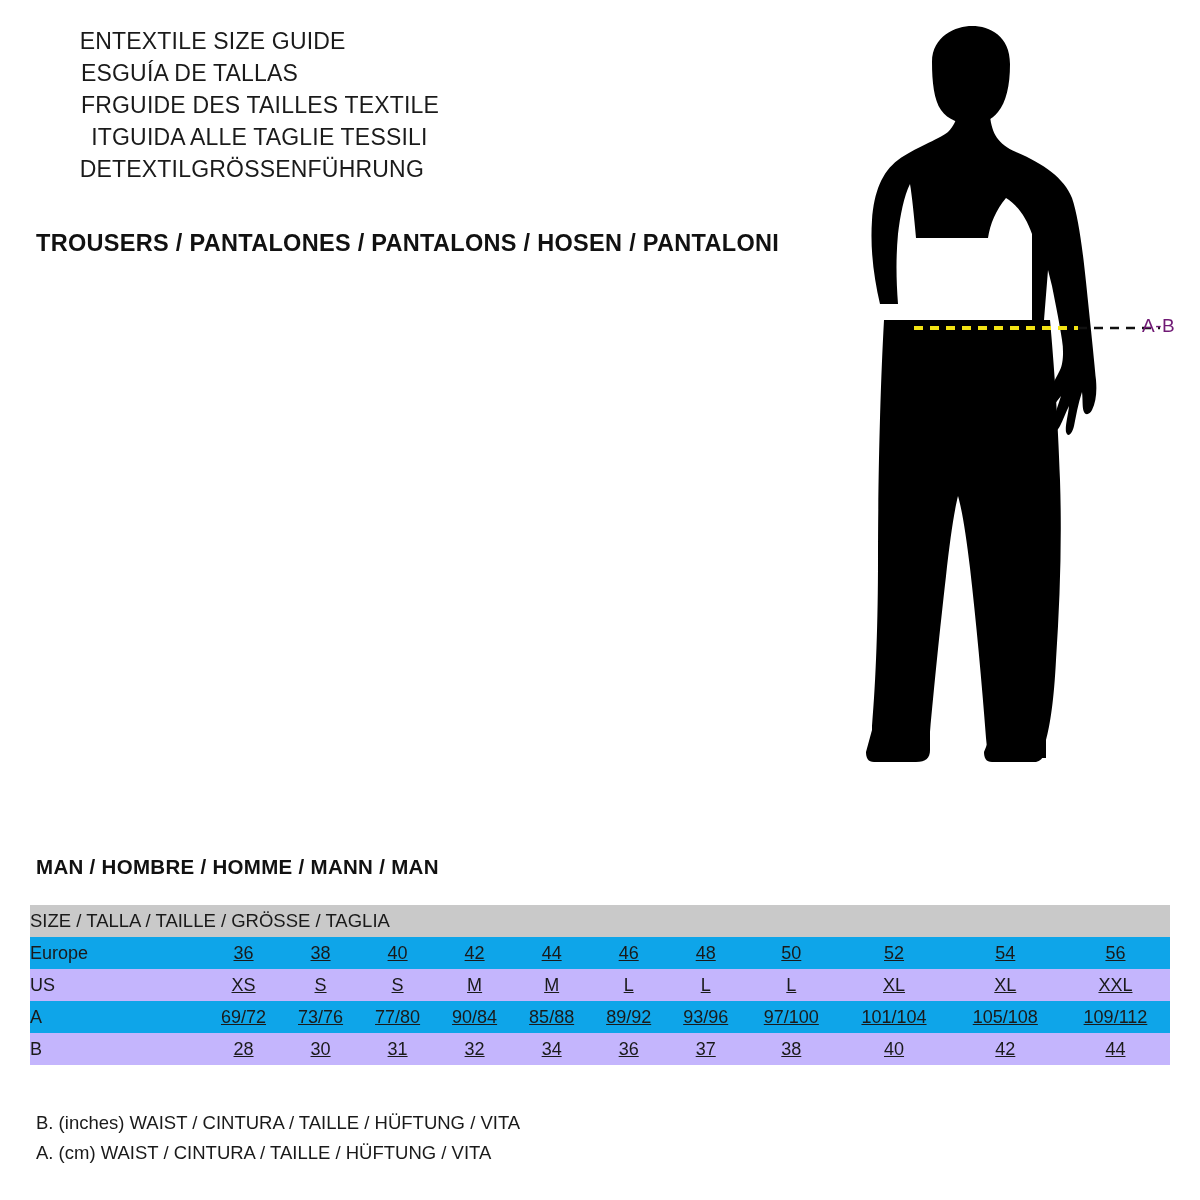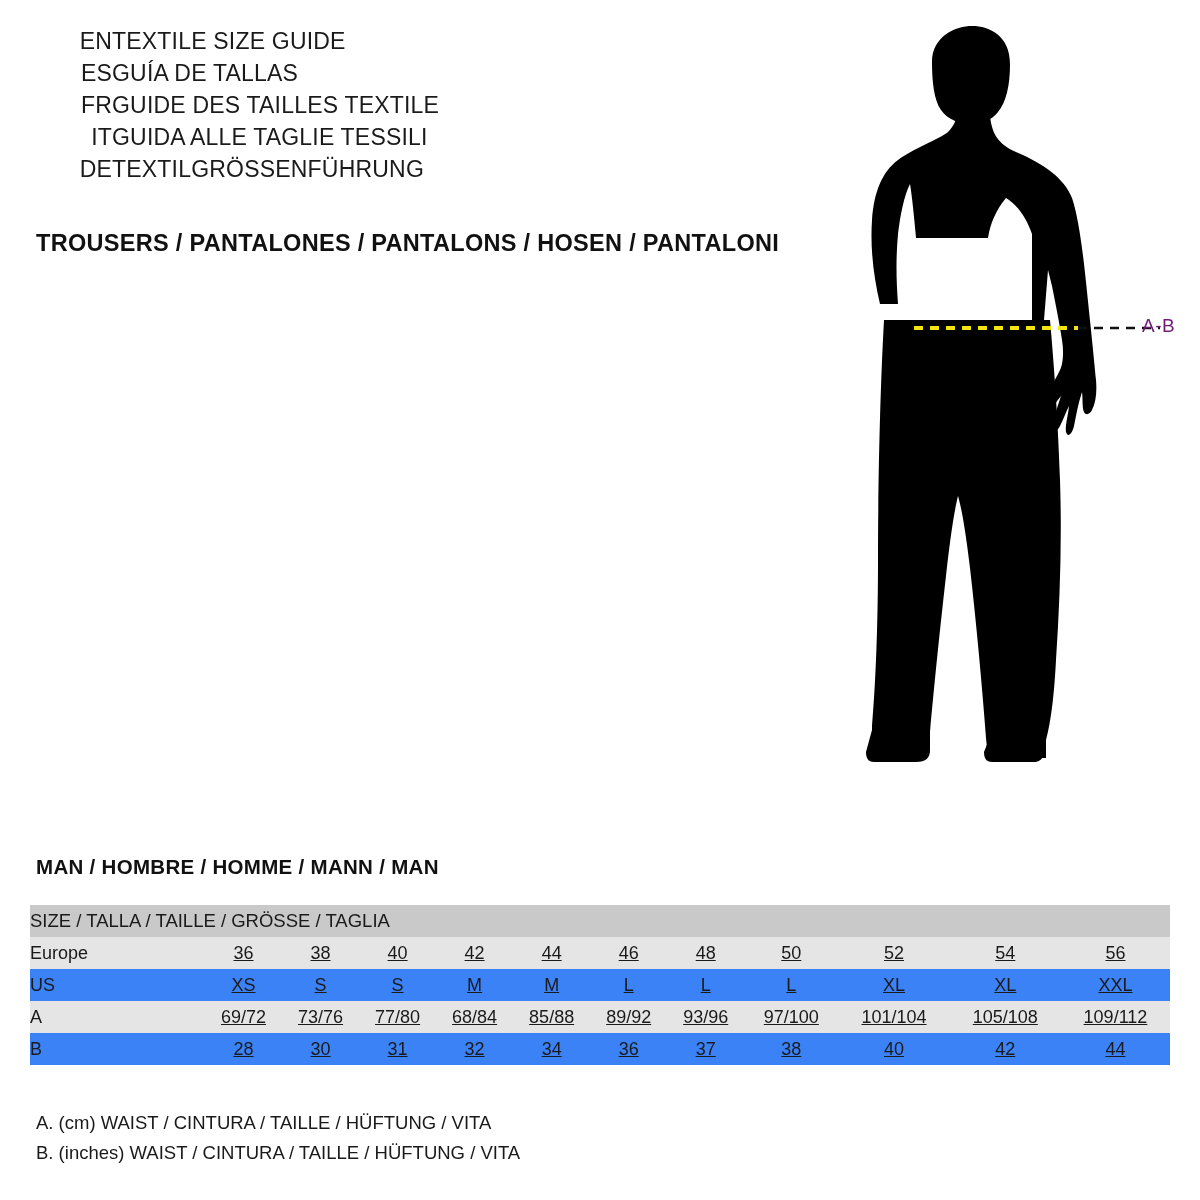--- a/index.html
+++ b/index.html
@@ -100,22 +100,22 @@
     height: 32px;
     padding: 0;
     vertical-align: middle;
   }
   .row-head td {
     background: #c9c9c9;
     font-size: 18.5px;
     height: 34px;
     color: #1a1a1a;
   }
-  .row-alt td { background: #3b82f6; }
-  .row-plain td { background: #e5e5e5; }
+  .row-alt td { background: #c4b5fd; }
+  .row-plain td { background: #0ea5e9; }
   .col-label {
     width: 175px;
     padding-left: 12px;
     text-align: left;
     white-space: nowrap;
   }
   .cell-val {
     text-align: center;
     white-space: nowrap;
     text-decoration: underline;
@@ -216,21 +216,21 @@
         <td class="cell-val">XL</td>
         <td class="cell-val">XL</td>
         <td class="cell-val">XXL</td>
       </tr>
 
       <tr class="row-plain">
         <td class="col-label">A</td>
         <td class="cell-val">69/72</td>
         <td class="cell-val">73/76</td>
         <td class="cell-val">77/80</td>
-        <td class="cell-val">68/84</td>
+        <td class="cell-val">90/84</td>
         <td class="cell-val">85/88</td>
         <td class="cell-val">89/92</td>
         <td class="cell-val">93/96</td>
         <td class="cell-val">97/100</td>
         <td class="cell-val">101/104</td>
         <td class="cell-val">105/108</td>
         <td class="cell-val">109/112</td>
       </tr>
 
       <tr class="row-alt">
@@ -244,17 +244,17 @@
         <td class="cell-val">37</td>
         <td class="cell-val">38</td>
         <td class="cell-val">40</td>
         <td class="cell-val">42</td>
         <td class="cell-val">44</td>
       </tr>
     </tbody>
   </table>
 
   <div class="footnotes">
+    <div class="footnote">B. (inches) WAIST / CINTURA / TAILLE / HÜFTUNG / VITA</div>
     <div class="footnote">A. (cm) WAIST / CINTURA / TAILLE / HÜFTUNG / VITA</div>
-    <div class="footnote">B. (inches) WAIST / CINTURA / TAILLE / HÜFTUNG / VITA</div>
   </div>
 
 </div>
 
 </body></html>

